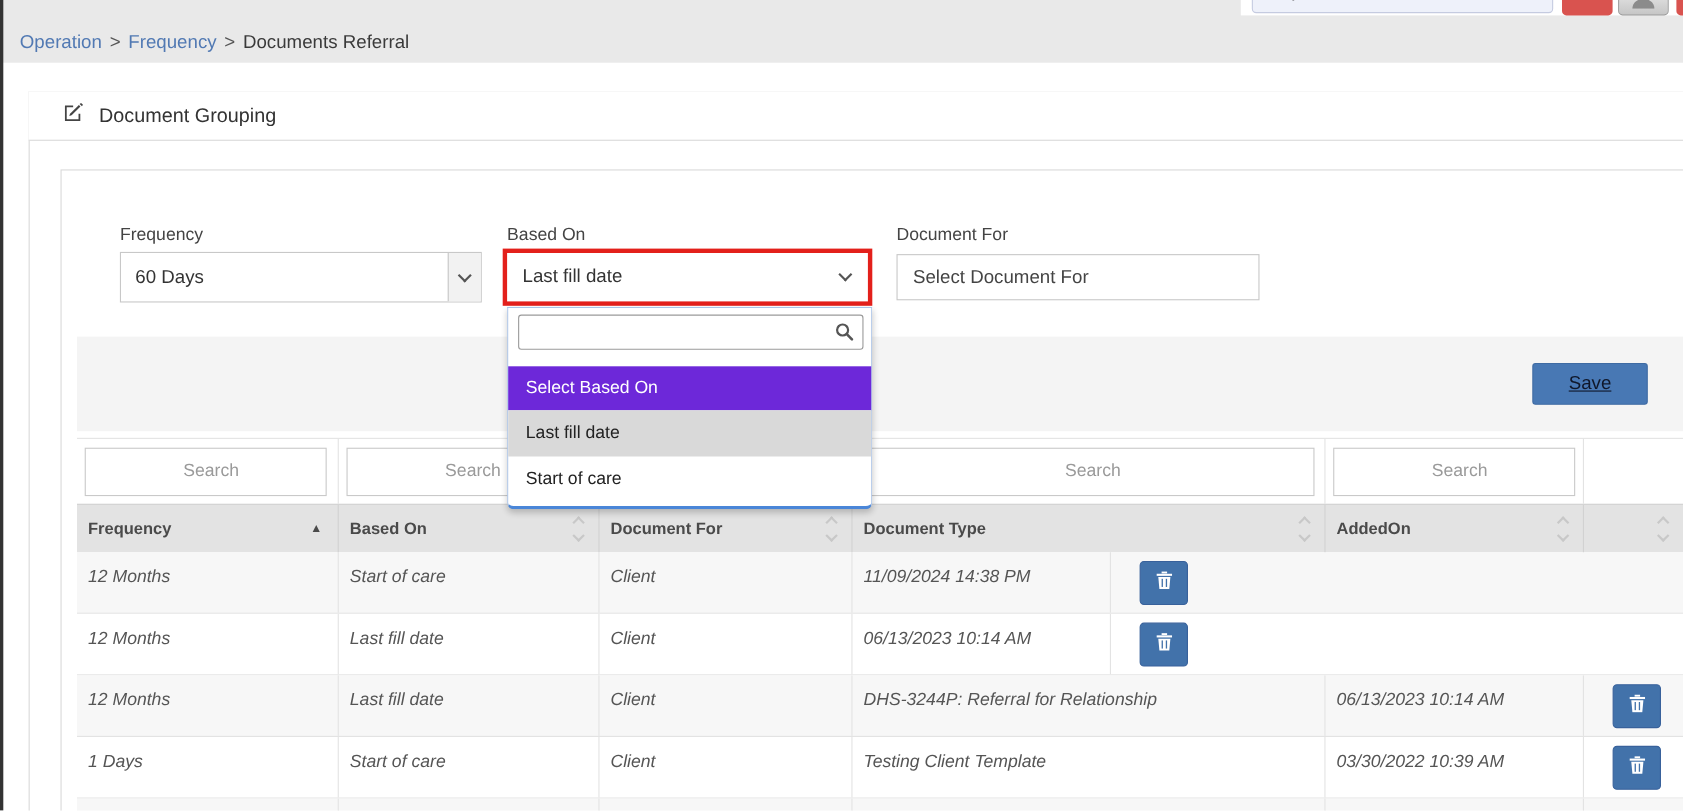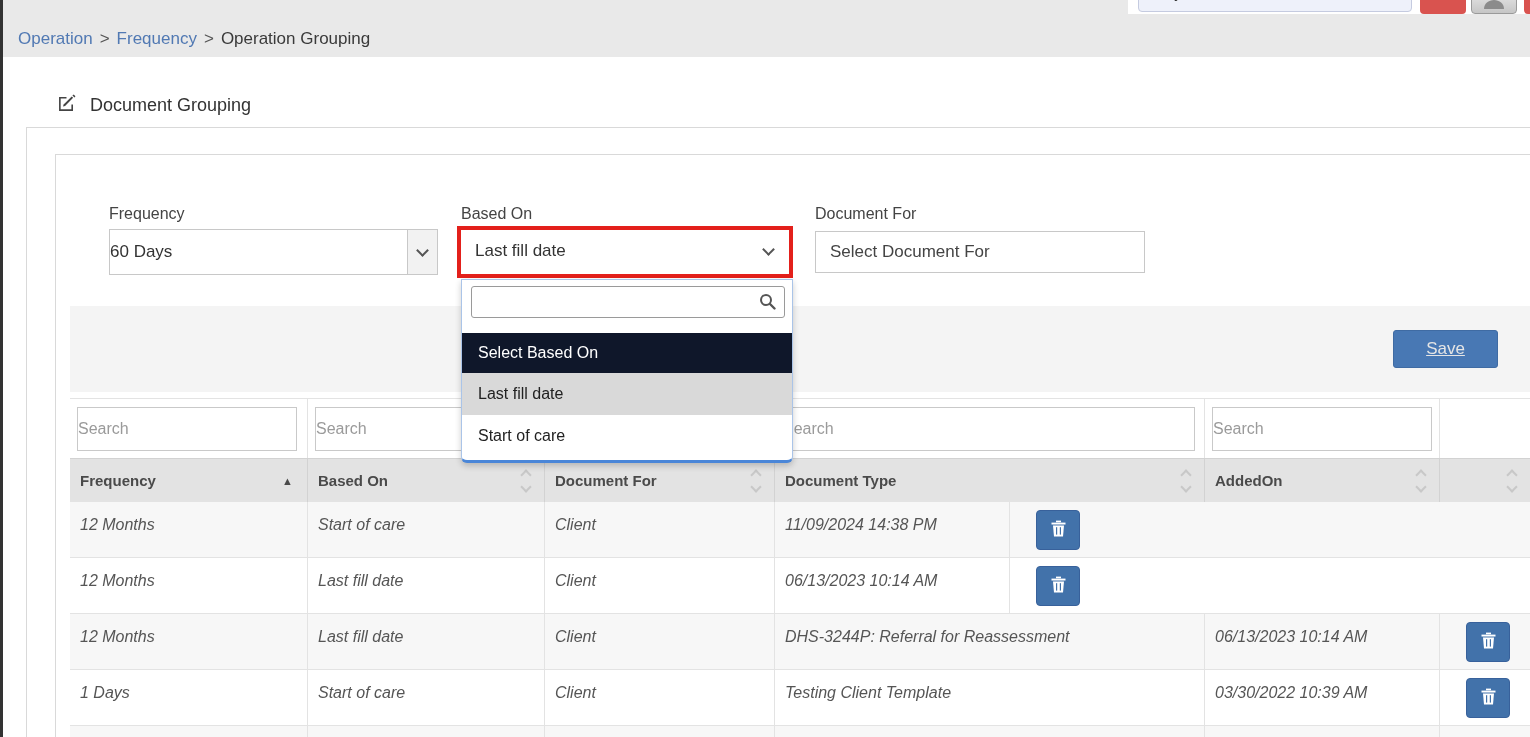--- a/index.html
+++ b/index.html
@@ -38,60 +38,60 @@
   .panel-title { font-size:18px; color:#333; }
   .inner-box { left:55px; top:154px; width:1490px; height:620px; border:1px solid #d9d9d9; background:#fff; }
 
   
   .fld-label { font-size:16px; color:#444; }
   .lbl-frequency { left:109px; top:205px; }
   .lbl-basedon  { left:461px; top:205px; }
   .lbl-docfor   { left:815px; top:205px; }
 
   .freq-select { left:109px; top:229px; width:329px; height:46px; border:1px solid #c8c8c8; background:#fff;
-    font-size:17px; color:#333; line-height:44px; cursor:pointer; }
+    font-size:17px; color:#333; line-height:44px; padding-left:13px; cursor:pointer; }
   .freq-seg { position:absolute; right:0; top:0; bottom:0; width:30px; background:#f2f2f2;
     border-left:1px solid #c8c8c8; display:flex; align-items:center; justify-content:center; }
   .chevron-down { width:9px; height:9px; border-right:2px solid #555; border-bottom:2px solid #555;
     transform:rotate(45deg); display:inline-block; margin-top:-4px; }
 
   .highlight-box { left:457px; top:226px; width:336px; height:52px; border:4px solid #e3201b; background:#fff; }
   .basedon-select { position:absolute; inset:0; font-size:17px; color:#333; line-height:42px;
     padding-left:14px; cursor:pointer; }
   .basedon-select .chevron-down { position:absolute; right:16px; top:19px; }
 
   .docfor-input { left:815px; top:231px; width:330px; height:42px; border:1px solid #c8c8c8;
     font-size:17px; color:#444; padding-left:14px; background:#fff; font-family:"Liberation Sans",sans-serif; }
 
   
   .gray-band { left:70px; top:306px; width:1460px; height:86px; background:#f4f4f4; }
   .save-btn { left:1393px; top:330px; width:105px; height:38px; background:#4878b4; border:1px solid #3f6ba3;
-    border-radius:3px; color:#e5e5e5; font-size:17px; text-align:center; line-height:36px; cursor:pointer;text-decoration:underline; }
+    border-radius:3px; color:#0f172a; font-size:17px; text-align:center; line-height:36px; cursor:pointer;text-decoration:underline; }
 
   
   .dropdown-panel { left:461px; top:279px; width:332px; height:184px; background:#fff; z-index:50;
     border:1px solid #aac4e8; border-bottom:3px solid #4a86d8; border-radius:0 0 6px 6px;
     box-shadow:0 3px 6px rgba(0,0,0,0.2); }
   .dd-search { position:absolute; left:9px; top:6px; width:314px; height:32px; border:1px solid #9a9a9a;
     border-radius:3px; padding:0 30px 0 8px; font-size:15px; font-family:"Liberation Sans",sans-serif; }
   .dd-search-icon { position:absolute; right:16px; top:13px; }
   .dd-options { position:absolute; left:0; top:53px; width:100%; }
   .dd-opt { height:42px; font-size:16px; color:#222; padding-left:16px; display:flex; align-items:center; cursor:pointer; }
-  .dd-opt.highlighted { height:40px; background:#0f172a; color:#fff; }
+  .dd-opt.highlighted { height:40px; background:#6d28d9; color:#fff; }
   .dd-opt.selected { background:#d9d9d9; }
 
   
   .table { left:70px; top:398px; width:1460px; }
   .t-row { display:flex; width:1460px; }
   .c0{width:238px} .c1{width:237px} .c2{width:230px} .c3{width:430px} .c4{width:235px} .c5{flex:1}
   .search-row { height:60px; border-top:1px solid #e3e3e3; }
   .search-row > div { border-right:1px solid #e3e3e3; }
   .search-row > div:last-child { border-right:none; }
   .search-input { margin:8px 0 0 7px; width:220px; height:44px; border:1px solid #c9c9c9;
-    font-size:16px; color:#555; font-family:"Liberation Sans",sans-serif; }
+    font-size:16px; padding-left:10px; color:#555; font-family:"Liberation Sans",sans-serif;text-align:center; }
   .search-input::placeholder { color:#9a9a9a; }
   .search-input.wide { width:413px; }
 
   .header-row { height:44px; background:#e3e3e3; border-top:1px solid #d2d2d2; }
   .header-row > div { display:flex; align-items:center; justify-content:space-between;
     padding:0 14px 0 10px; border-right:1px solid #d2d2d2; font-size:15px; font-weight:bold; color:#4a4a4a; cursor:pointer; }
   .header-row > div:last-child { border-right:none; }
   .sort-asc { font-size:11px; color:#4a4a4a; }
   .sort-chevs { display:flex; flex-direction:column; gap:4px; }
   .sc { width:8px; height:8px; display:block; }
@@ -116,21 +116,21 @@
 
   <div class="abs topbar"></div>
   <div class="abs topbar-white"></div>
   <div class="abs left-strip"></div>
 
   <div class="abs breadcrumb">
     <span class="crumb-link">Operation</span>
     <span class="crumb-sep">&gt;</span>
     <span class="crumb-link">Frequency</span>
     <span class="crumb-sep">&gt;</span>
-    <span class="crumb-current">Operation Grouping</span>
+    <span class="crumb-current">Documents Referral</span>
   </div>
 
   <div class="abs company-box">BilllyoCBM7</div>
   <div class="abs hdr-btn btn-red1">
     <span>⇄</span>
   </div>
   <div class="abs hdr-btn btn-avatar">
     <span>
       <svg width="26" height="22" viewBox="0 0 26 22">
           <circle cx="13" cy="7" r="4.5" fill="#8b8b8b"></circle>
@@ -265,21 +265,21 @@
           </svg>
         </span>
       </div>
     </div>
   </div>
 
   <div class="t-row body-row striped">
     <div class="c0">12 Months</div>
     <div class="c1">Last fill date</div>
     <div class="c2">Client</div>
-    <div class="c3">DHS-3244P: Referral for Reassessment</div>
+    <div class="c3">DHS-3244P: Referral for Relationship</div>
     <div class="c4">06/13/2023 10:14 AM</div>
     <div class="c5">
       <div class="trash-btn">
         <span>
           <svg width="15" height="17" viewBox="0 0 15 17">
             <rect x="0.5" y="2.6" width="14" height="1.9" fill="#fff"></rect>
             <rect x="5" y="0.6" width="5" height="1.7" fill="#fff"></rect>
             <path d="M2 5.6 h11 l-1 10.8 H3z" fill="#fff"></path>
             <rect x="5" y="7.2" width="1.2" height="7.4" fill="#4272aa"></rect>
             <rect x="8.8" y="7.2" width="1.2" height="7.4" fill="#4272aa"></rect>

